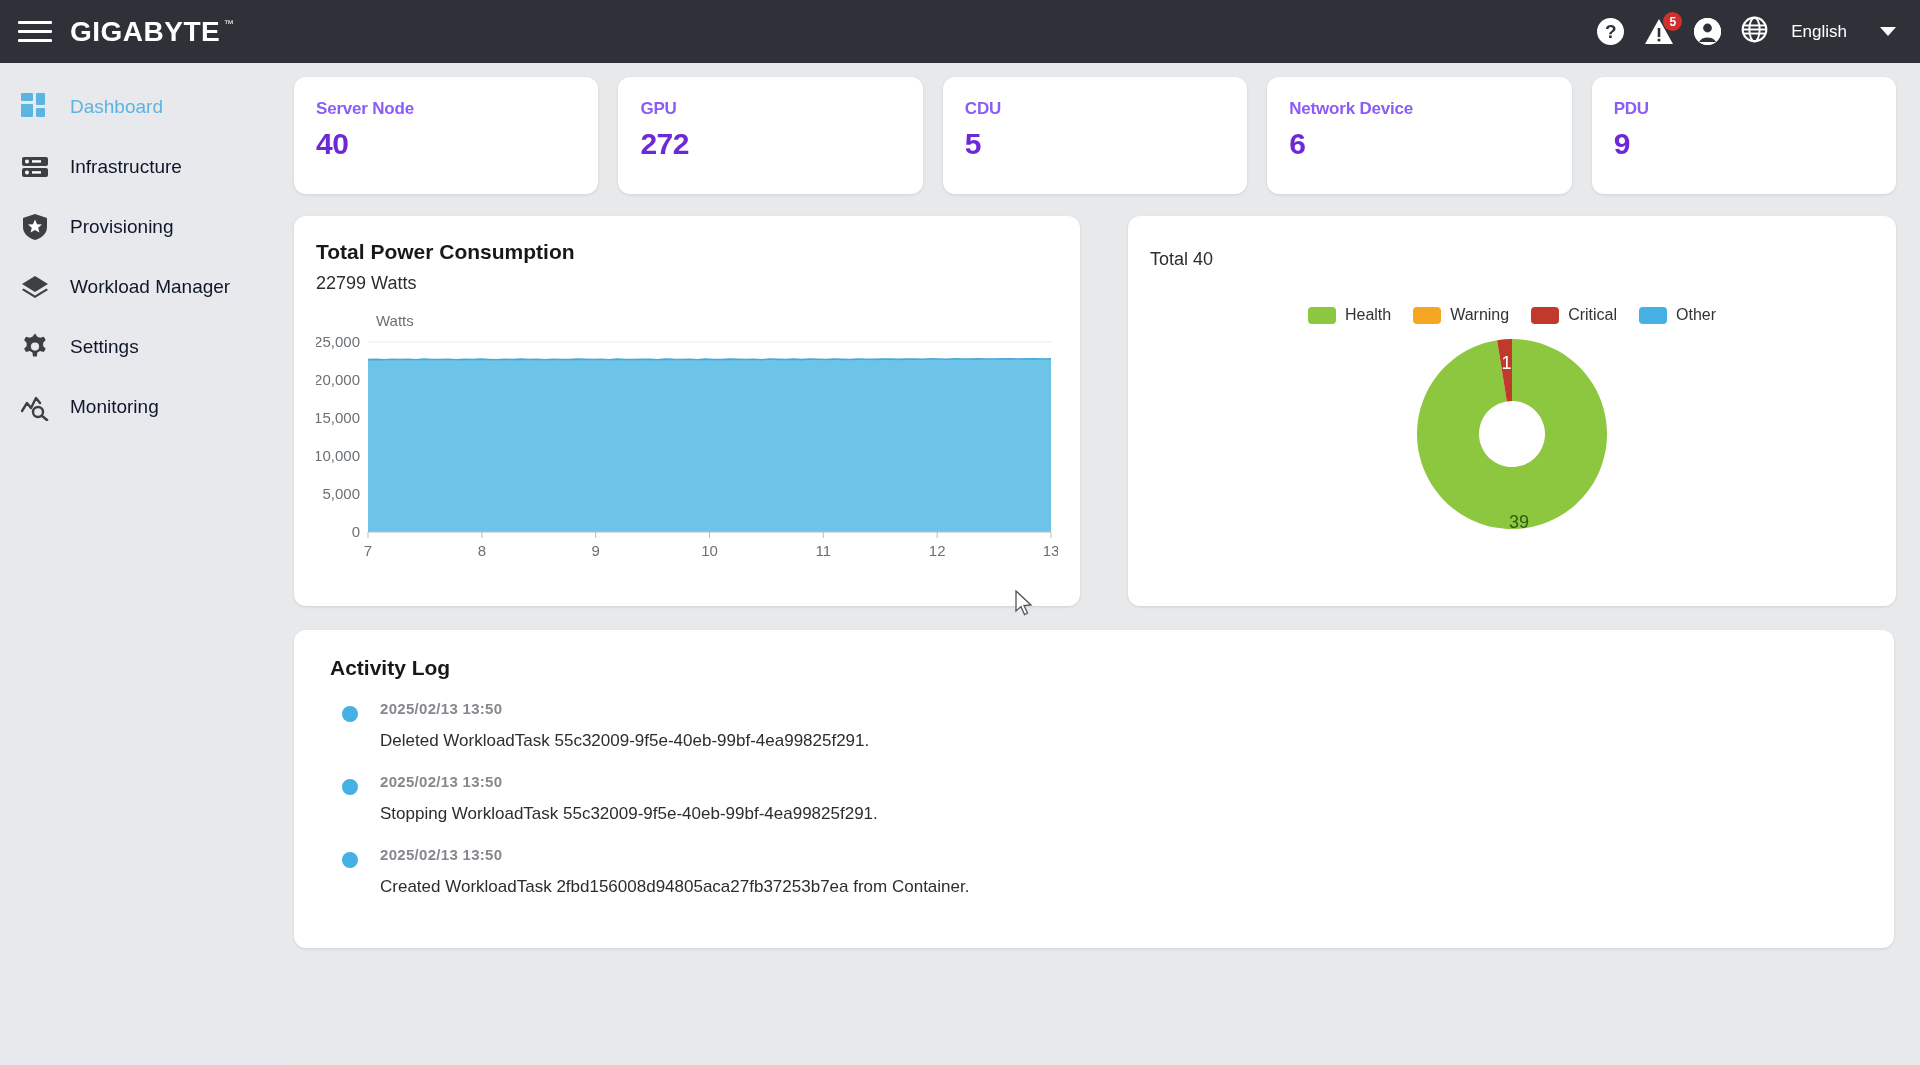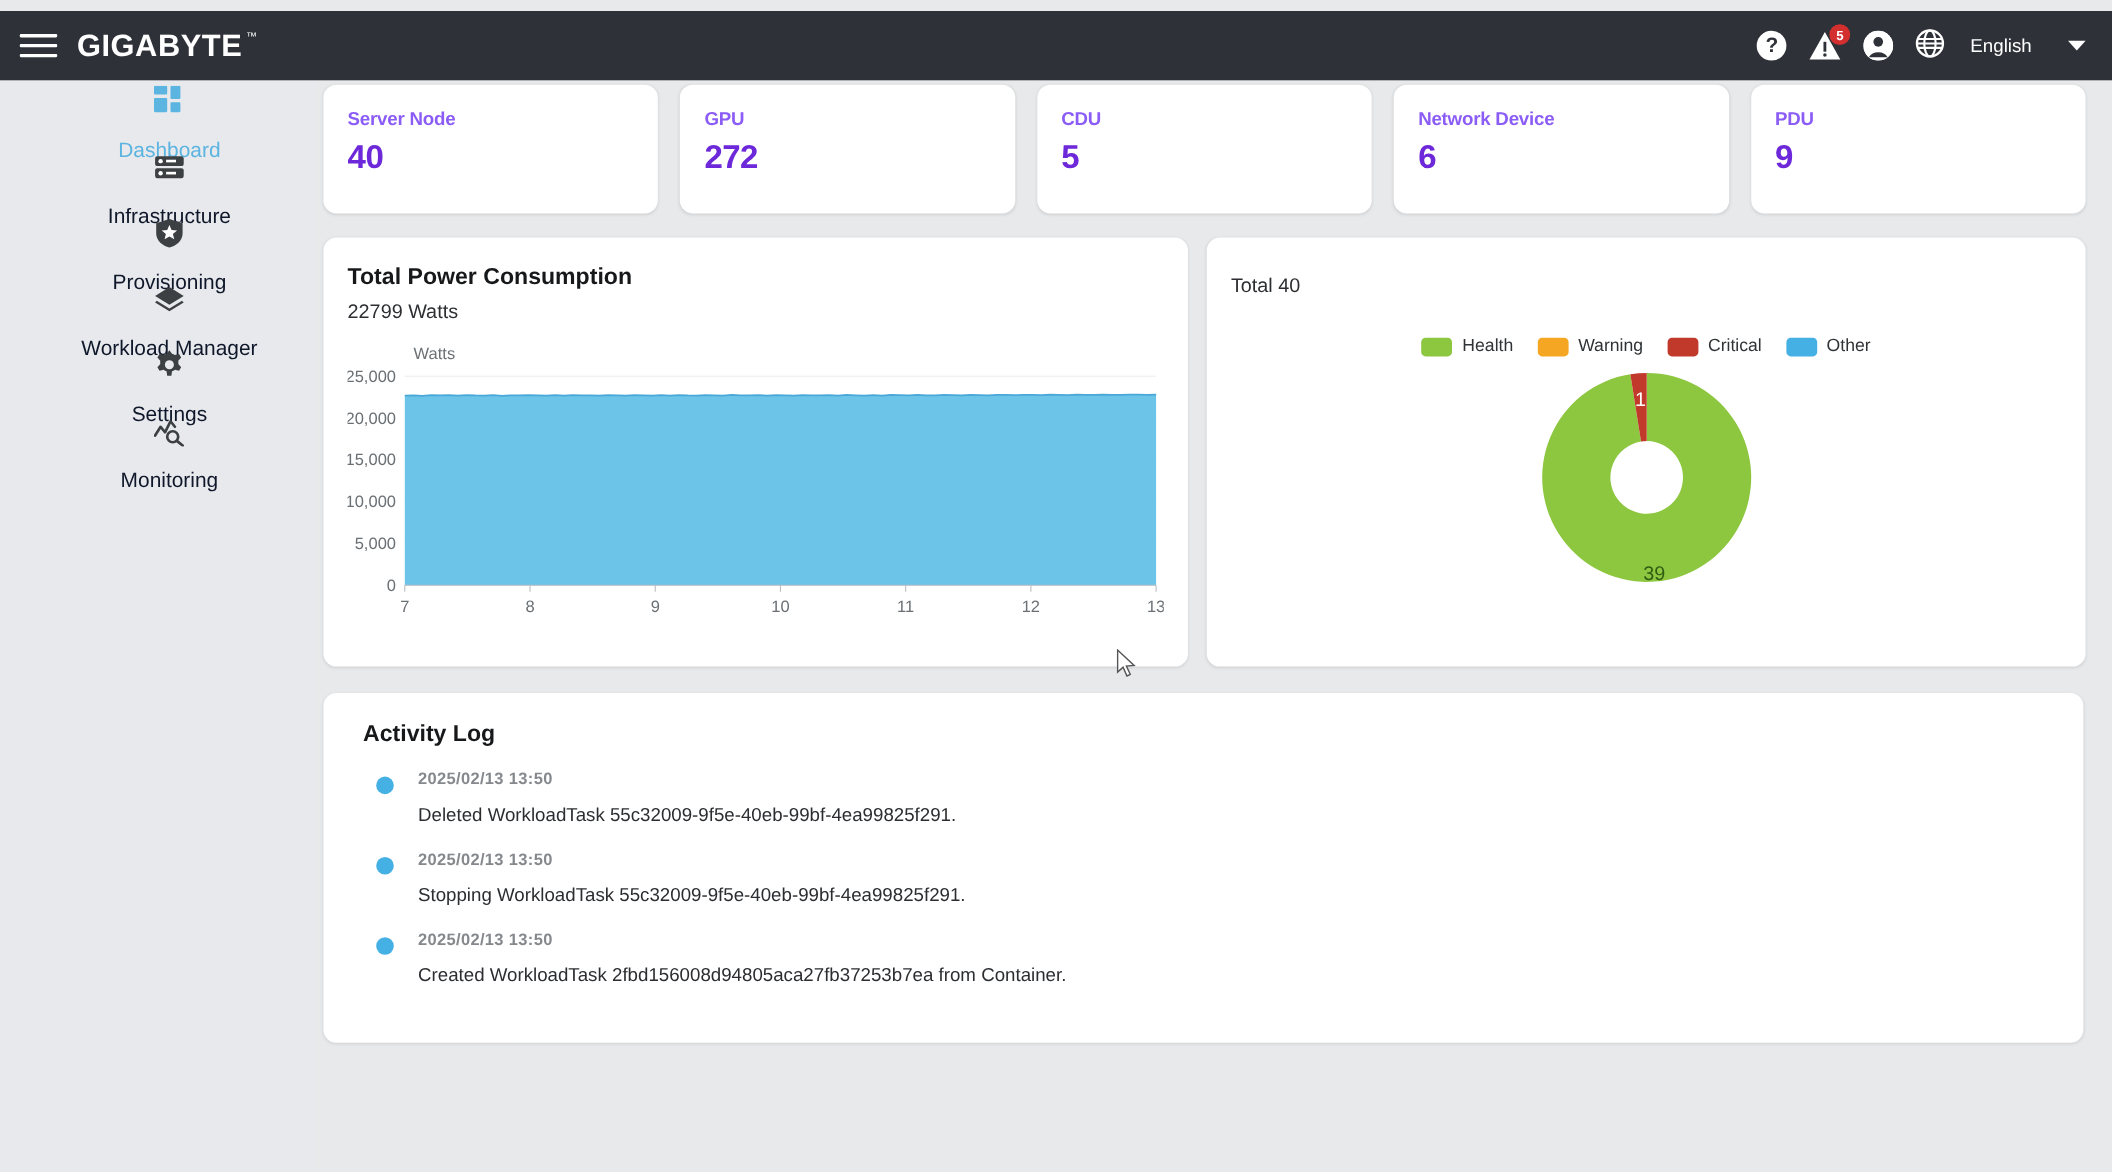--- a/index.html
+++ b/index.html
@@ -5,21 +5,21 @@
   * { box-sizing: border-box; margin: 0; padding: 0; }
   html, body {
     width: 1920px; height: 1065px;
     background: #e7e9eb;
     font-family: "Liberation Sans", sans-serif;
     overflow: hidden;
   }
 
   
   .header {
-    position: absolute; top: 10px; left: 0;
+    position: absolute; top: 0; left: 0;
     width: 1920px; height: 63px;
     background: #2e3238;
     display: flex; align-items: center;
     padding: 0 24px 0 18px;
     z-index: 10;
   }
   .hamburger {
     width: 34px; height: 34px;
     display: flex; flex-direction: column; justify-content: center;
     gap: 6px; cursor: pointer; margin-right: 18px;
@@ -58,37 +58,36 @@
   .sidebar {
     position: absolute; top: 63px; left: 0;
     width: 288px; height: 1002px;
     background: #e7e9ec;
     padding-top: 14px;
   }
   .nav-item {
     display: flex; align-items: center;
     height: 60px; padding-left: 20px; gap: 20px;
     cursor: pointer;
-    flex-direction: column;
   }
   .nav-label { font-size: 19px; color: #0f172a; }
   .nav-item.active .nav-label { color: #5cb4e0; }
   .nav-icon { width: 30px; height: 30px; display: flex; align-items: center; justify-content: center; flex: 0 0 30px; }
 
   
   .main { position: absolute; top: 63px; left: 288px; width: 1632px; height: 1002px; padding: 14px 24px 0 6px; }
 
   .card { background: #ffffff; border-radius: 12px; box-shadow: 0 1px 3px rgba(0,0,0,0.10); }
 
   .stats-row { display: flex; gap: 20px; margin-bottom: 22px; }
   .stat-card { flex: 1; height: 117px; padding: 22px 22px 0 22px; }
   .stat-title { font-size: 17px; font-weight: bold; color: #8b5cf6; letter-spacing: -0.2px; }
   .stat-value { font-size: 30px; font-weight: bold; color: #6d28d9; margin-top: 8px; letter-spacing: -0.5px; }
 
-  .mid-row { display: flex; gap: 17px; margin-bottom: 24px; }
+  .mid-row { display: flex; gap: 48px; margin-bottom: 24px; }
   .power-card { width: 786px; height: 390px; padding: 24px 22px 0 22px; }
   .alloc-card { flex: 1; height: 390px; padding: 24px 22px 0 22px; }
 
   .card-title { font-size: 21px; font-weight: bold; color: #17181a; }
   .card-sub { font-size: 18px; color: #2c2e31; margin-top: 9px; }
 
   
   .chart-wrap { position: relative; margin-top: 18px; height: 270px; }
 
   

